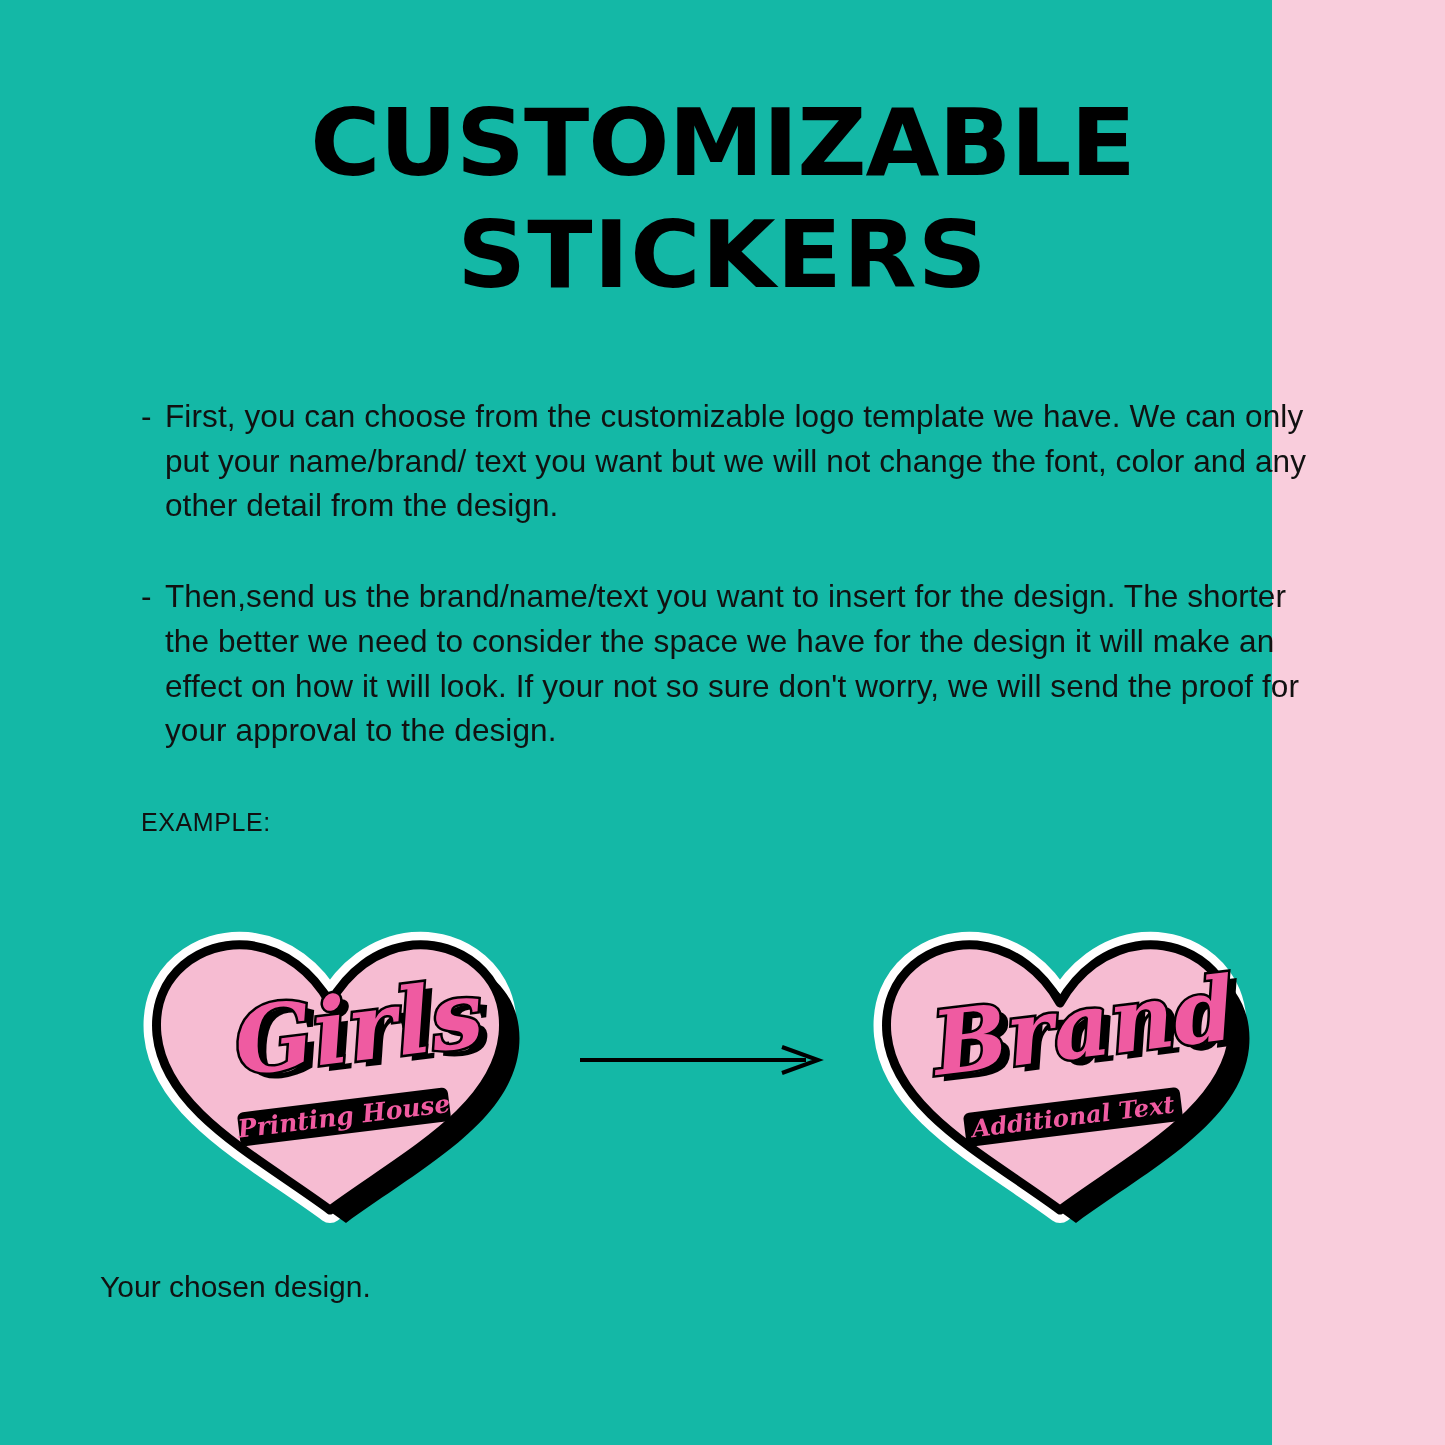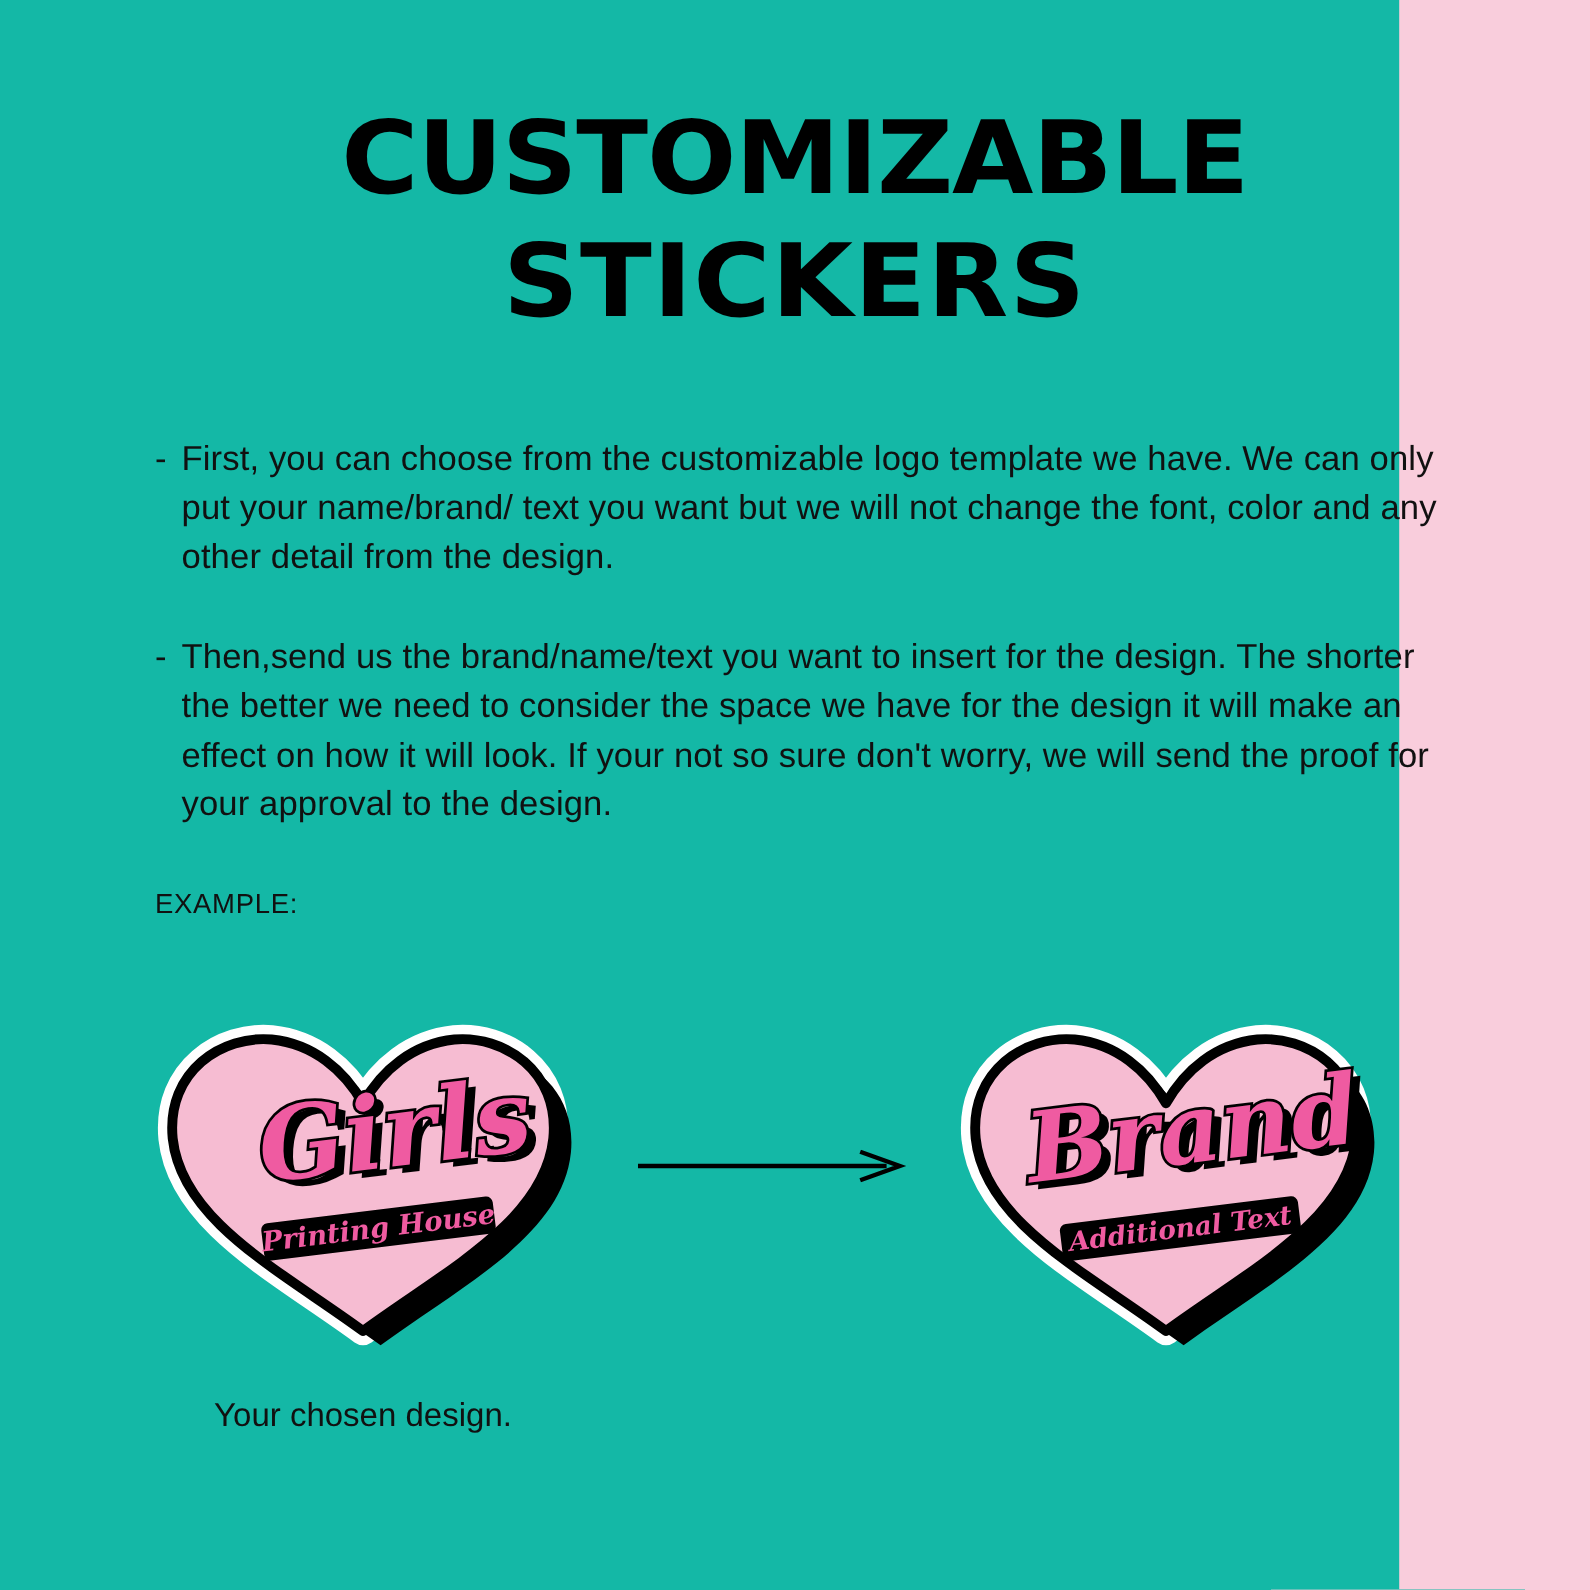--- a/index.html
+++ b/index.html
@@ -109,21 +109,20 @@
     height: 30px;
   }
 
   
   .caption {
     position: absolute;
     font-family: "Liberation Sans", sans-serif;
     font-size: 30px;
     line-height: 1.38;
     color: #111111;
-    text-align: center;
   }
   .caption-left {
     left: 100px;
     top: 1266px;
     width: 460px;
   }
   .caption-right {
     left: 830px;
     top: 1266px;
     width: 500px;

